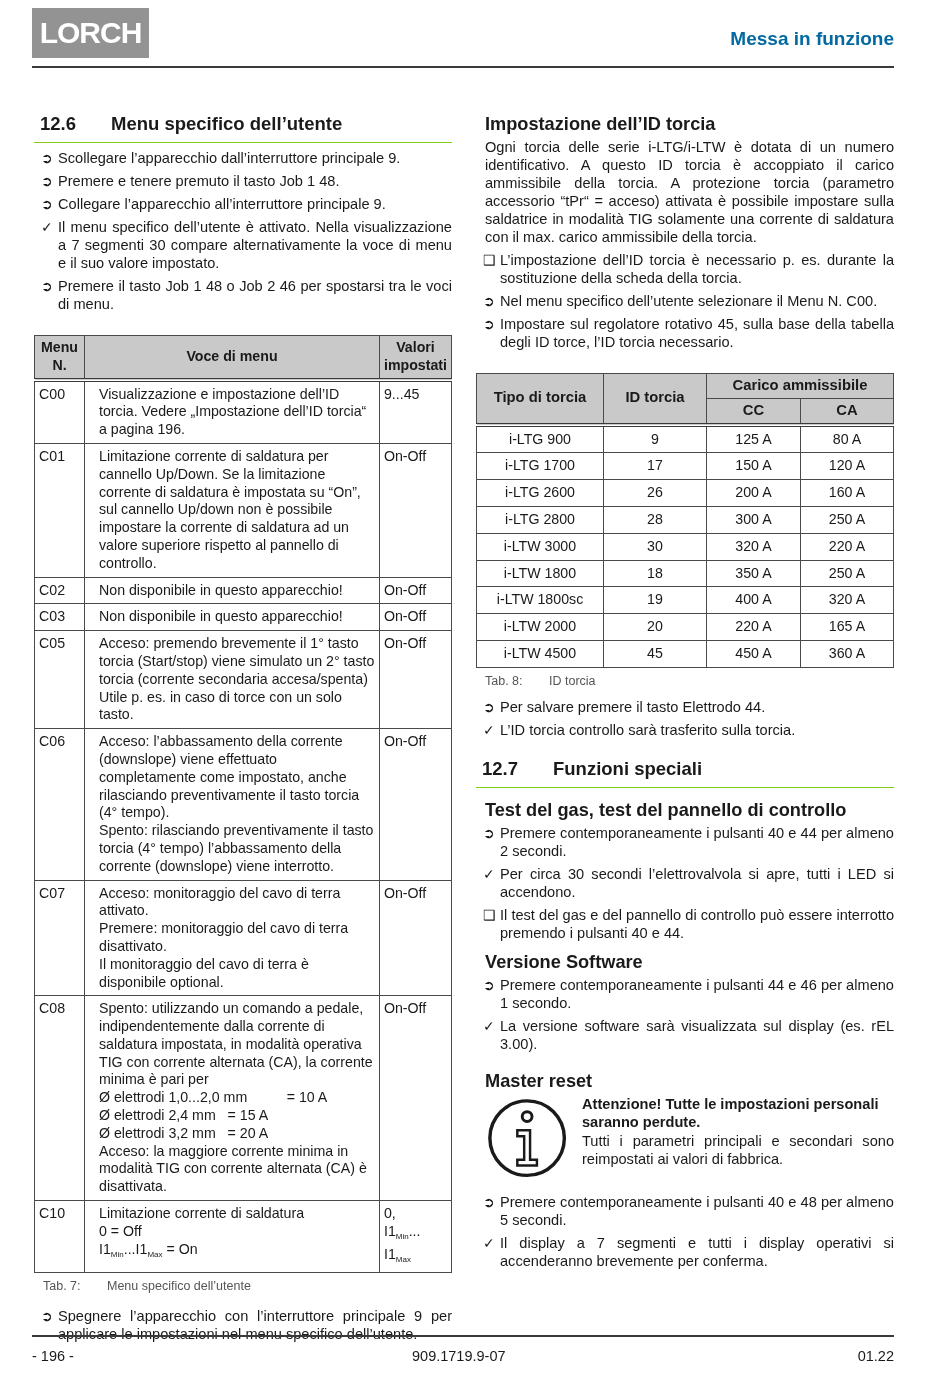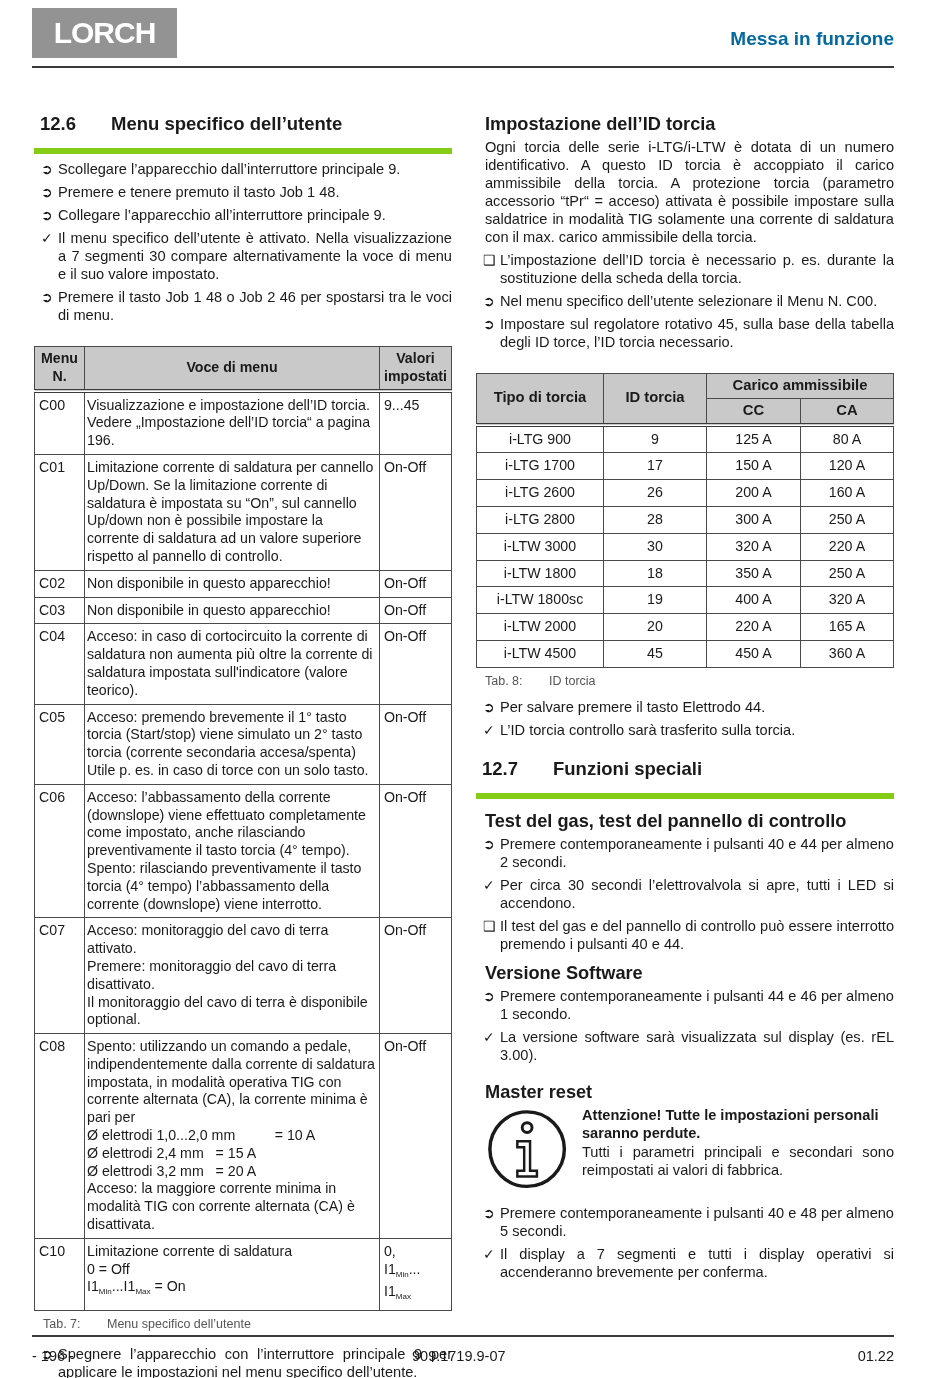--- a/index.html
+++ b/index.html
@@ -1,42 +1,42 @@
 <!DOCTYPE html>
 <html><head>
 <meta charset="utf-8">
 <style>
   * { box-sizing: border-box; margin: 0; padding: 0; }
   html, body { width: 950px; height: 1378px; background: #ffffff; }
   body { position: relative; font-family: "Liberation Sans", sans-serif; color: #1a1a1a; font-size: 14.6px; line-height: 18px; overflow: hidden; }
 
-  .logo { position: absolute; left: 32px; top: 8px; width: 145px; height: 50px; background: #939393; color: #ffffff; font-weight: bold; font-size: 30px; letter-spacing: -1px; display: flex; align-items: center; justify-content: center; }
+  .logo { position: absolute; left: 32px; top: 8px; width: 117px; height: 50px; background: #939393; color: #ffffff; font-weight: bold; font-size: 30px; letter-spacing: -1px; display: flex; align-items: center; justify-content: center; }
   .header-title { position: absolute; right: 56px; top: 30px; font-size: 19px; font-weight: bold; color: #0369a1; }
   .header-rule { position: absolute; left: 32px; top: 66px; width: 862px; height: 2px; background: #3a3a3a; }
 
   .col { position: absolute; top: 112px; }
   .col-left { left: 34px; width: 418px; }
   .col-right { left: 476px; width: 418px; }
 
-  .sec-head { display: flex; font-weight: bold; font-size: 18.5px; line-height: 24px; padding-bottom: 12px; border-bottom: 6px solid #84cc16; margin-bottom: 6px; padding-left: 6px; }
+  .sec-head { display: flex; font-weight: bold; font-size: 18.5px; line-height: 24px; padding-bottom: 6px; border-bottom: 1px solid #84cc16; margin-bottom: 6px; padding-left: 6px; }
   .sec-head .num { width: 71px; }
   .sub-head { font-weight: bold; font-size: 18.2px; line-height: 24px; margin-bottom: 2px; padding-left: 9px; }
 
   .step { display: flex; margin-bottom: 5px; text-align: justify; }
   .step .mk { width: 24px; flex: none; padding-left: 7px; font-size: 14px; }
   .step .tx { flex: 1; }
   .para { padding-left: 9px; text-align: justify; margin-bottom: 5px; }
 
   table { border-collapse: collapse; width: 100%; font-size: 14.2px; line-height: 17.8px; }
   .t7 { margin-top: 22px; border: 1.5px solid #4a4a4a; }
   .t7 th { background: #c9c9c9; font-weight: bold; border: 1px solid #4a4a4a; border-bottom: 4px double #3a3a3a; padding: 3px 4px; text-align: center; }
   .t7 td { border: 1px solid #4a4a4a; vertical-align: top; padding: 4px 4px 4px 4px; }
   .t7 td.c1 { width: 50px; }
   .t7 td.c3 { width: 55px; }
-  .t7 td.c2 { padding-left: 2px; }
+  .t7 td.c2 { padding-left: 14px; }
   .t7 .line { display: block; }
   .caption { font-size: 12.5px; color: #555; margin-top: 4px; display: flex; padding-left: 9px; }
   .caption .cn { width: 64px; }
   sub { font-size: 8px; vertical-align: -3px; }
 
   .t8 { margin-top: 22px; border: 1.5px solid #4a4a4a; }
   .t8 th { background: #c9c9c9; font-weight: bold; border: 1px solid #4a4a4a; padding: 3px 4px; text-align: center; font-size: 14.8px; }
   .t8 thead tr:last-child th, .t8 th.tall { border-bottom: 4px double #3a3a3a; }
   .t8 td { border: 1px solid #4a4a4a; text-align: center; padding: 4px; height: 26px; }
 
@@ -120,29 +120,20 @@
             <span class="line" style="white-space: pre-wrap;">Non disponibile in questo apparecchio!</span>
           </td>
           <td class="c3">
             <span class="line">On-Off</span>
           </td>
         </tr>
         <tr>
           <td class="c1">C03</td>
           <td class="c2">
             <span class="line" style="white-space: pre-wrap;">Non disponibile in questo apparecchio!</span>
-          </td>
-          <td class="c3">
-            <span class="line">On-Off</span>
-          </td>
-        </tr>
-        <tr>
-          <td class="c1">C04</td>
-          <td class="c2">
-            <span class="line" style="white-space: pre-wrap;">Acceso: in caso di cortocircuito la corrente di saldatura non aumenta più oltre la corrente di saldatura impostata sull'indicatore (valore teorico).</span>
           </td>
           <td class="c3">
             <span class="line">On-Off</span>
           </td>
         </tr>
         <tr>
           <td class="c1">C05</td>
           <td class="c2">
             <span class="line" style="white-space: pre-wrap;">Acceso: premendo brevemente il 1° tasto torcia (Start/stop) viene simulato un 2° tasto torcia (corrente secondaria accesa/spenta) Utile p. es. in caso di torce con un solo tasto.</span>
           </td>

